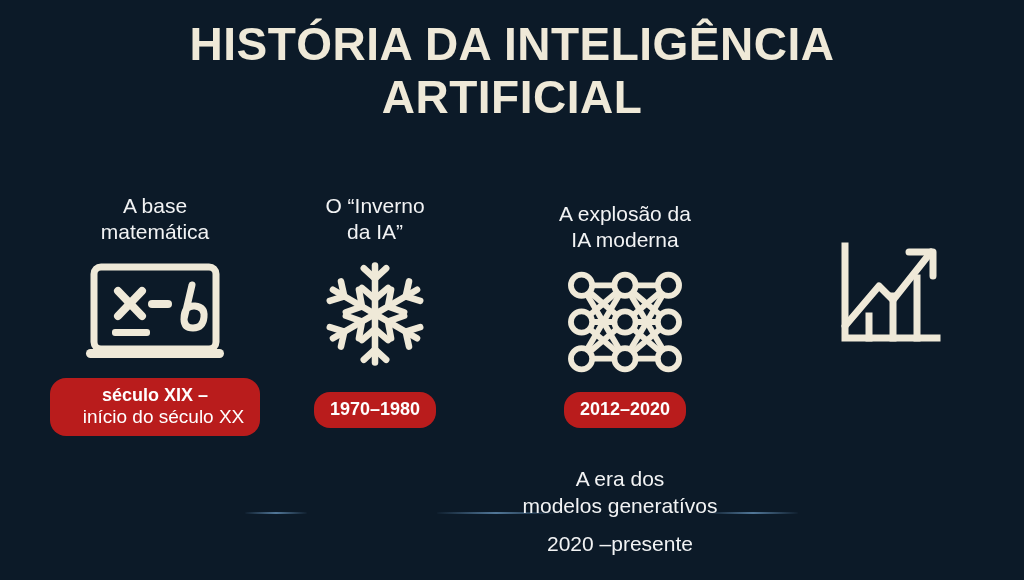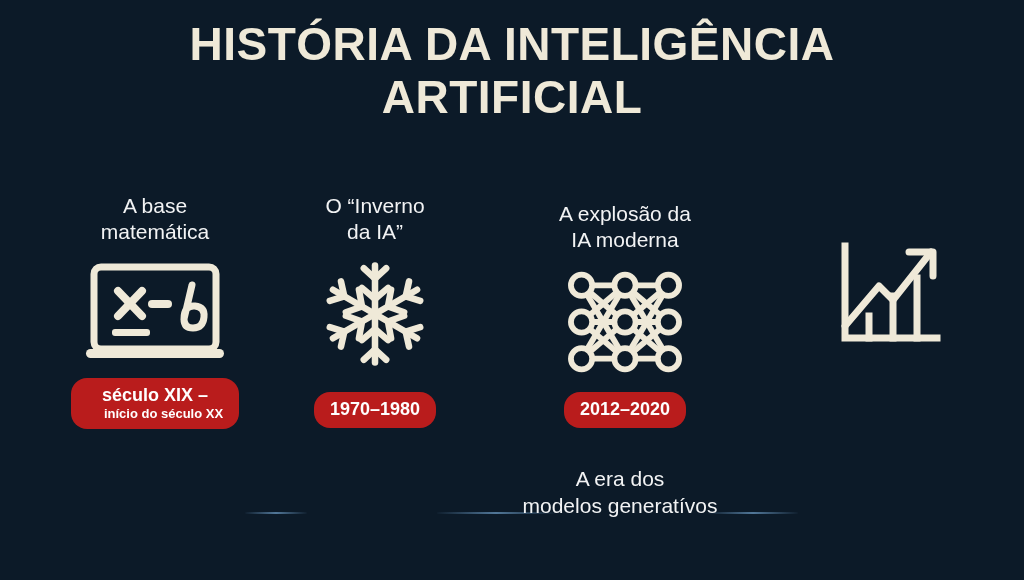--- a/index.html
+++ b/index.html
@@ -80,22 +80,22 @@
     color: #ffffff;
     line-height: 1.18;
   }
   .badge-main {
     font-size: 18px;
     font-weight: bold;
     display: block;
     white-space: nowrap;
   }
   .badge-sub {
-    font-size: 13px;
-    font-weight: bold;
+    font-size: 19px;
+    font-weight: normal;
     display: block;
     white-space: nowrap;
     margin-left: 17px;
   }
 
   
   .item-1 { left: 40px;  top: 8px;  width: 230px; }
   .item-2 { left: 286px; top: 8px;  width: 178px; }
   .item-3 { left: 500px; top: 16px;  width: 250px; }
   .item-4 { left: 780px; top: 36px; width: 220px; }
@@ -281,15 +281,16 @@
           </g>
         </svg>
       </div>
     </div>
 
   </div>
 
   <div class="footer">
     <span class="footer-line1">A era dos
 modelos generatívos</span>
+    <span class="footer-line2">2020 –presente</span>
   </div>
 
 </div>
 
 </body></html>

